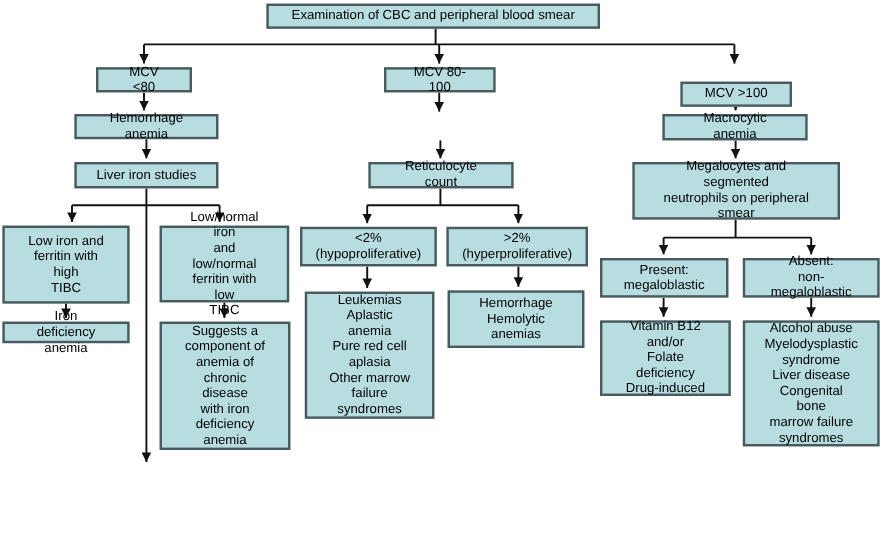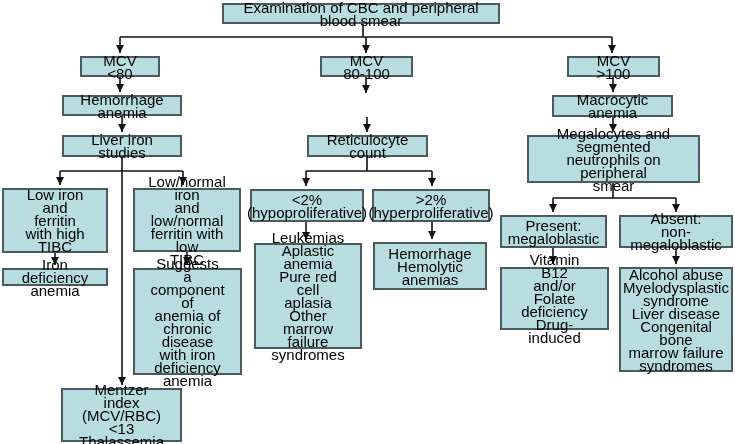--- a/index.html
+++ b/index.html
@@ -24,21 +24,21 @@
   #connectors marker path {
     fill: var(--connector, #111111);
     stroke: none;
   }
   .node {
     position: absolute;
     box-sizing: border-box;
     background: var(--box-fill, #b7dde0);
     border: 2px solid var(--box-border, #4a5b60);
     color: var(--text, #000000);
-    font-size: 15px;
+    font-size: 11px;
     line-height: 13px;
     text-align: center;
     white-space: pre-line;
     display: flex;
     align-items: center;
     justify-content: center;
     padding: 1px 16px;
   }
 </style>
 </head>
@@ -97,42 +97,39 @@
 and low/normal
 ferritin with low
 TIBC</div>
   <div class="node" style="left:133px; top:268px; width:109px; height:107px;">Suggests a
 component of
 anemia of
 chronic disease
 with iron
 deficiency
 anemia</div>
-  <div class="node" style="left:61px;  top:388px; width:121px; height:54px;">Mentzer index
-(MCV/RBC) &lt;13
-Thalassemia</div>
 
   <div class="node" style="left:320px; top:56px; width:93px;  height:21px;">MCV 80-100</div>
   <div class="node" style="left:307px; top:135px; width:121px; height:22px;">Reticulocyte count</div>
   <div class="node" style="left:250px; top:189px; width:114px; height:33px;">&lt;2%
 (hypoproliferative)</div>
   <div class="node" style="left:372px; top:189px; width:118px; height:33px;">&gt;2%
 (hyperproliferative)</div>
   <div class="node" style="left:254px; top:243px; width:108px; height:106px;">Leukemias
 Aplastic anemia
 Pure red cell
 aplasia
 Other marrow
 failure
 syndromes</div>
   <div class="node" style="left:373px; top:242px; width:114px; height:48px;">Hemorrhage
 Hemolytic
 anemias</div>
 
-  <div class="node" style="left:567px; top:56px; width:93px;  height:21px;">MCV &gt;100</div>
+  <div class="node" style="left:567px; top:68px; width:93px;  height:21px;">MCV &gt;100</div>
   <div class="node" style="left:552px; top:95px; width:121px; height:22px;">Macrocytic anemia</div>
   <div class="node" style="left:527px; top:135px; width:173px; height:48px;">Megalocytes and segmented
 neutrophils on peripheral
 smear</div>
   <div class="node" style="left:619px; top:215px; width:114px; height:33px;">Absent:
 non-megaloblastic</div>
   <div class="node" style="left:500px; top:215px; width:107px; height:33px;">Present:
 megaloblastic</div>
   <div class="node" style="left:500px; top:267px; width:109px; height:63px;">Vitamin B12
 and/or

